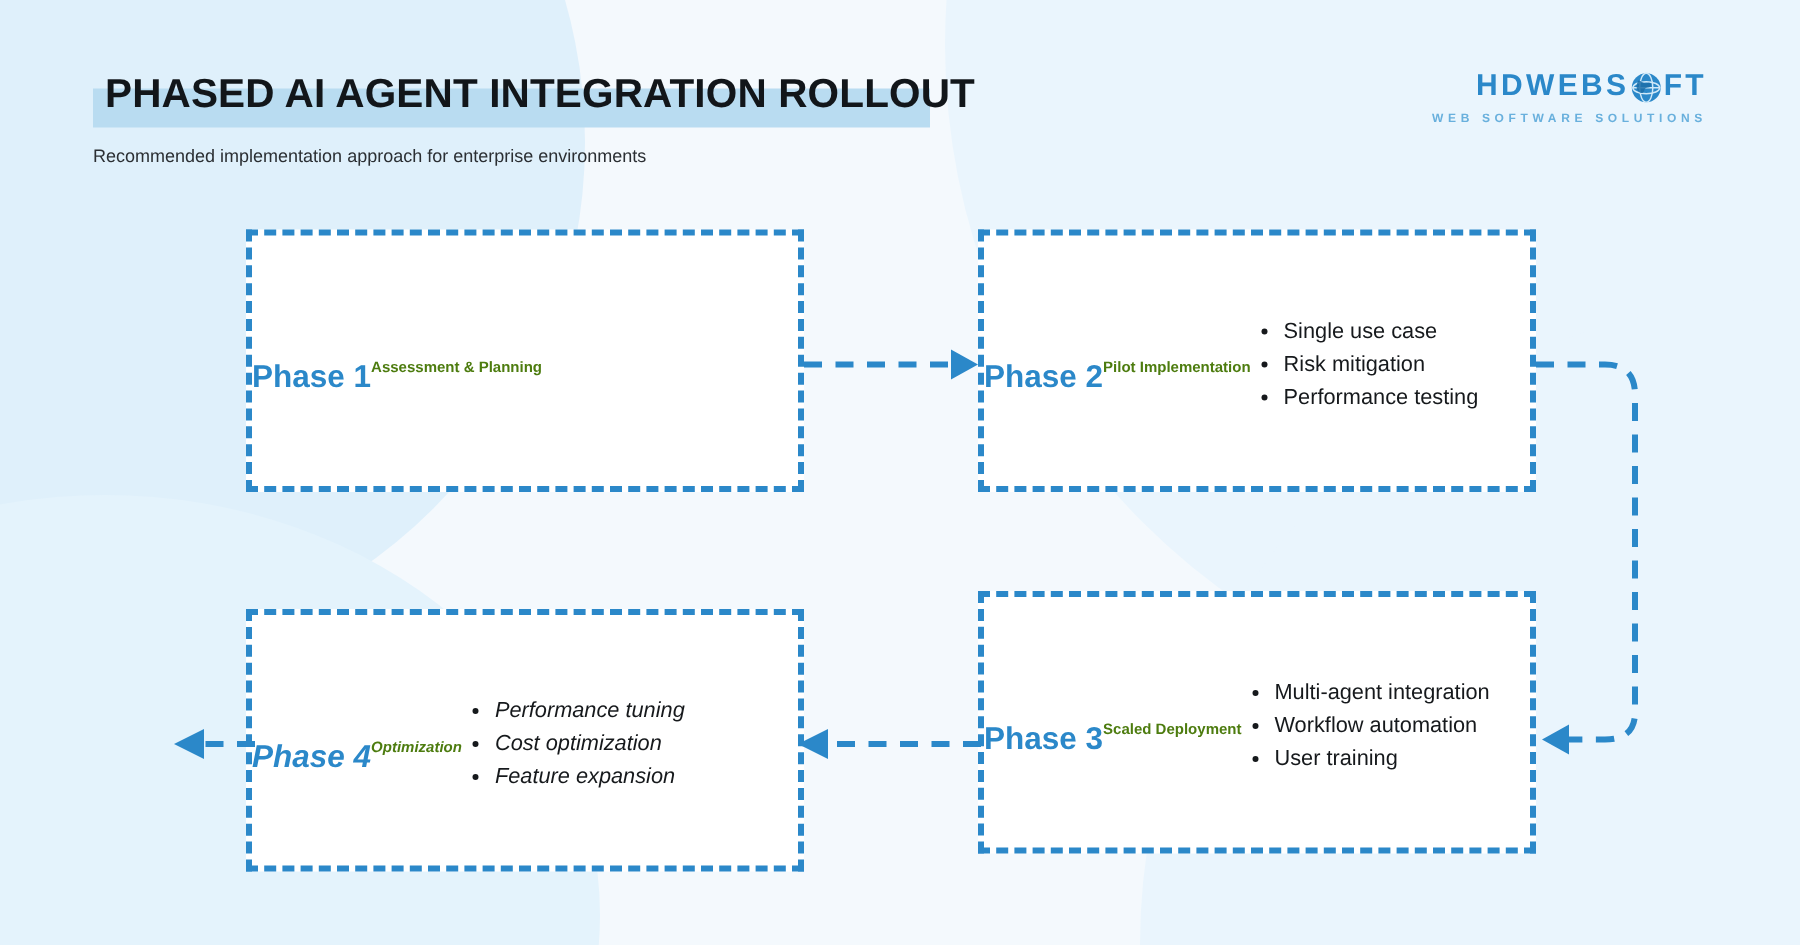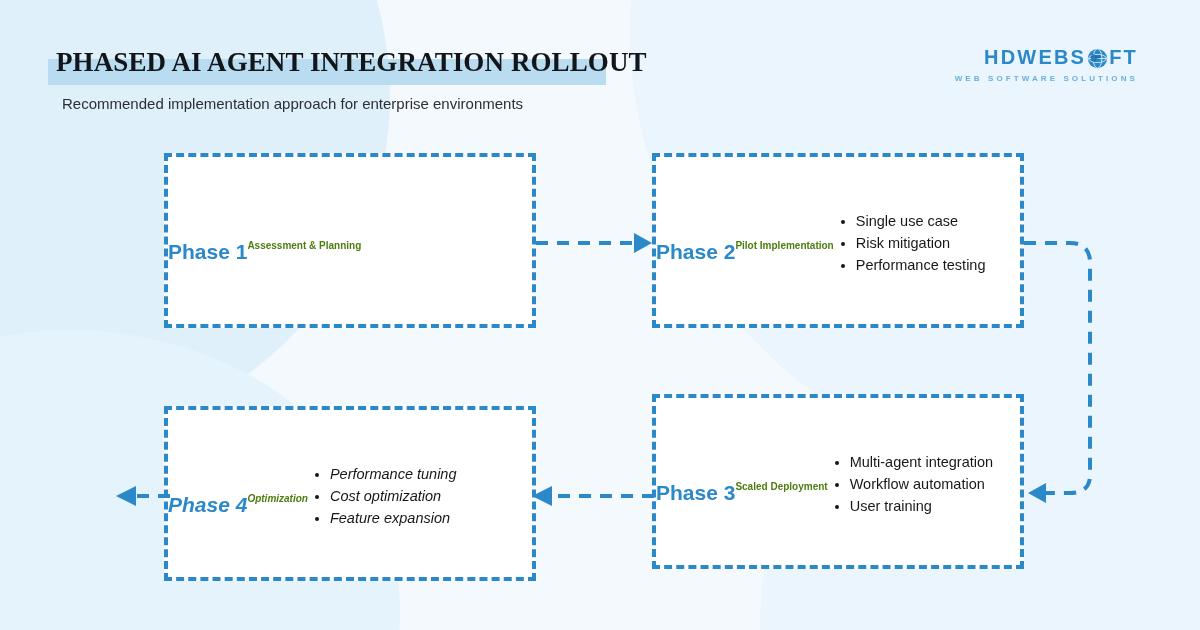--- a/index.html
+++ b/index.html
@@ -61,23 +61,22 @@
 
   
   .header {
     position: absolute;
     left: 0; top: 0;
     width: 1200px;
     height: 130px;
   }
   .title-wrap {
     position: absolute;
-    left: 48px;
+    left: 62px;
     top: 45px;
-    font-family: Liberation Serif, serif;
   }
   .title-band {
     position: absolute;
     left: 0;
     top: 14px;
     width: 558px;
     height: 26px;
     background: #b9dcf1;
   }
   .page-title {
@@ -89,21 +88,21 @@
     font-weight: bold;
     letter-spacing: 0.1px;
     color: #12161a;
     white-space: nowrap;
   }
   .subtitle {
     position: absolute;
     left: 62px;
     top: 94px;
     margin: 0;
-    font-size: 15px;
+    font-size: 12px;
     line-height: 20px;
     color: #2b2f33;
     white-space: nowrap;
   }
 
   
   .logo {
     position: absolute;
     right: 62px;
     top: 44px;

